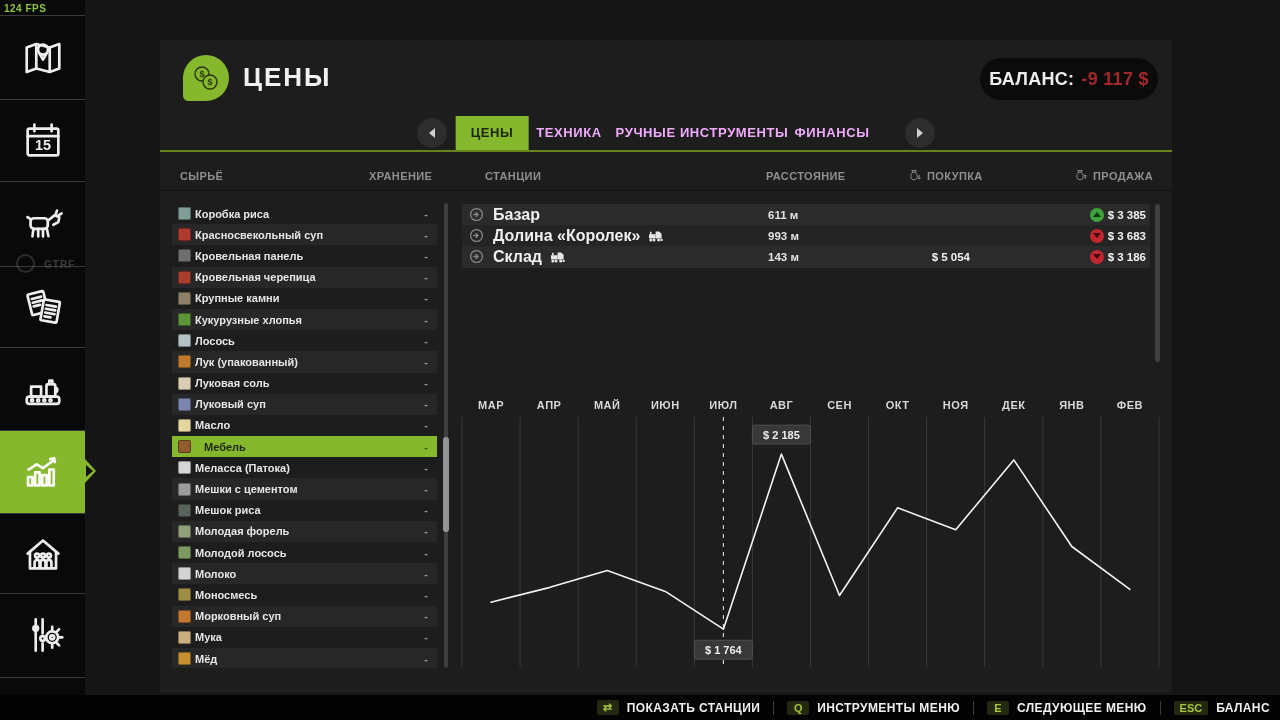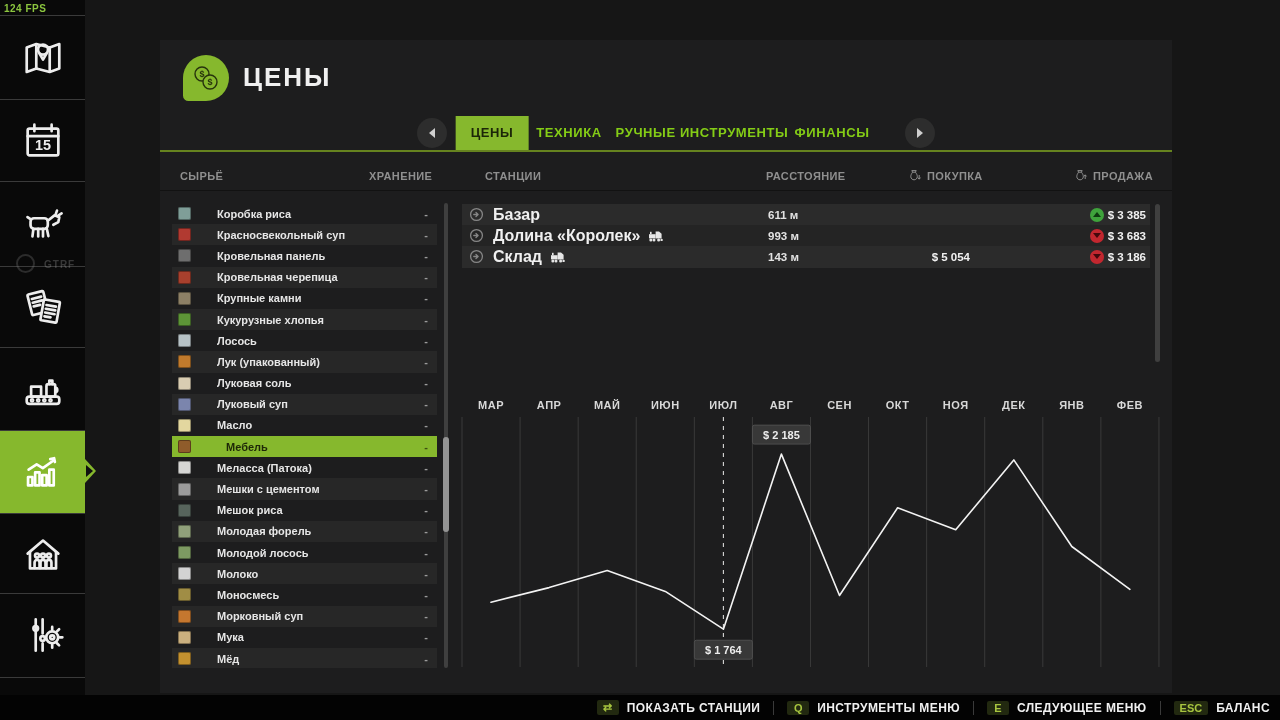--- a/index.html
+++ b/index.html
@@ -25,36 +25,36 @@
   #title-icon{position:absolute;left:183px;top:55px;width:46px;height:46px;background:#86b82d;border-radius:50% 50% 50% 12%;display:flex;align-items:center;justify-content:center;}
   #page-title{position:absolute;left:243px;top:62px;font-size:26px;font-weight:700;color:#f0f0f0;letter-spacing:2px;}
 
   #balance{position:absolute;left:980px;top:58px;width:178px;height:42px;background:#0b0b0b;border-radius:21px;display:flex;align-items:center;justify-content:center;gap:7px;font-size:18px;font-weight:700;color:#ececec;letter-spacing:.3px;}
   #balance-val{color:#a3282c;}
 
   
   .circle-btn{position:absolute;top:118px;width:30px;height:30px;border-radius:50%;background:#2d2d2d;display:flex;align-items:center;justify-content:center;}
   .tri-l{width:0;height:0;border-top:5px solid transparent;border-bottom:5px solid transparent;border-right:6px solid #cfcfcf;}
   .tri-r{width:0;height:0;border-top:5px solid transparent;border-bottom:5px solid transparent;border-left:6px solid #cfcfcf;}
-  .tab{position:absolute;top:116px;transform:translateX(-50%);height:34px;line-height:34px;font-size:13px;font-weight:700;color:#84cc16;letter-spacing:.6px;white-space:nowrap;}
+  .tab{position:absolute;top:116px;transform:translateX(-50%);height:34px;line-height:34px;font-size:13px;font-weight:700;color:#f0abfc;letter-spacing:.6px;white-space:nowrap;}
   .tab.active{background:#86b82d;color:#1c2608;padding:0 15px;}
   #tab-underline{position:absolute;left:160px;top:150px;width:1012px;height:2px;background:#66831f;}
 
   
   .th{position:absolute;top:170px;font-size:11px;font-weight:700;color:#8f8f8f;letter-spacing:.4px;}
   .th-icon{position:absolute;top:169px;}
   #header-sep{position:absolute;left:160px;top:190px;width:1012px;height:1px;background:#121212;}
 
   
   #commodity-list{position:absolute;left:172px;top:203px;width:265px;height:465px;overflow:hidden;}
   .c-row{display:flex;align-items:center;height:21.2px;}
   .c-row:nth-child(even){background:#272727;}
   .c-row.sel{background:#86b82d;}
   .c-icon{width:13px;height:13px;border-radius:2px;margin-left:6px;flex:none;box-shadow:inset 0 0 0 1px rgba(0,0,0,.35);}
-  .c-label{margin-left:26px;font-size:11px;font-weight:700;color:#e6e6e6;white-space:nowrap;}
+  .c-label{margin-left:4px;font-size:11px;font-weight:700;color:#e6e6e6;white-space:nowrap;}
   .c-storage{margin-left:auto;margin-right:9px;font-size:11px;font-weight:700;color:#9b9b9b;}
   .c-row.sel .c-label{color:#1e2808;padding-left:9px;}
   .c-row.sel .c-storage{color:#3c4e12;}
   #list-scroll-track{position:absolute;left:444px;top:203px;width:4px;height:465px;background:#3f3f3f;border-radius:2px;}
   #list-scroll-thumb{position:absolute;left:443px;top:437px;width:6px;height:95px;background:#949494;border-radius:3px;}
 
   
   #stations{position:absolute;left:462px;top:204px;width:688px;}
   .st-row{position:relative;display:flex;align-items:center;height:21.2px;}
   .st-row:nth-child(odd){background:#2b2b2b;}
@@ -197,20 +197,24 @@
   <div id="title-icon">
     <svg width="30" height="30" viewBox="0 0 30 30">
       <circle cx="11" cy="11" r="7" fill="#86b82d" stroke="#27330d" stroke-width="1.4"></circle>
       <text x="11" y="14.2" text-anchor="middle" font-size="9" font-weight="700" fill="#27330d">$</text>
       <circle cx="19" cy="19" r="7" fill="#86b82d" stroke="#27330d" stroke-width="1.4"></circle>
       <text x="19" y="22.2" text-anchor="middle" font-size="9" font-weight="700" fill="#27330d">$</text>
     </svg>
   </div>
   <div id="page-title">ЦЕНЫ</div>
 
+  <div id="balance">
+    <span>БАЛАНС:</span>
+    <span id="balance-val">-9 117 $</span>
+  </div>
 
   <div class="circle-btn" style="left:417px">
       <span class="tri-l"></span>
     </div>
   <div id="tabs">
       <div class="tab active" style="left: 492px;">ЦЕНЫ</div>
       <div class="tab" style="left: 569px;">ТЕХНИКА</div>
       <div class="tab" style="left: 702px;">РУЧНЫЕ ИНСТРУМЕНТЫ</div>
       <div class="tab" style="left: 832px;">ФИНАНСЫ</div>
     </div>

